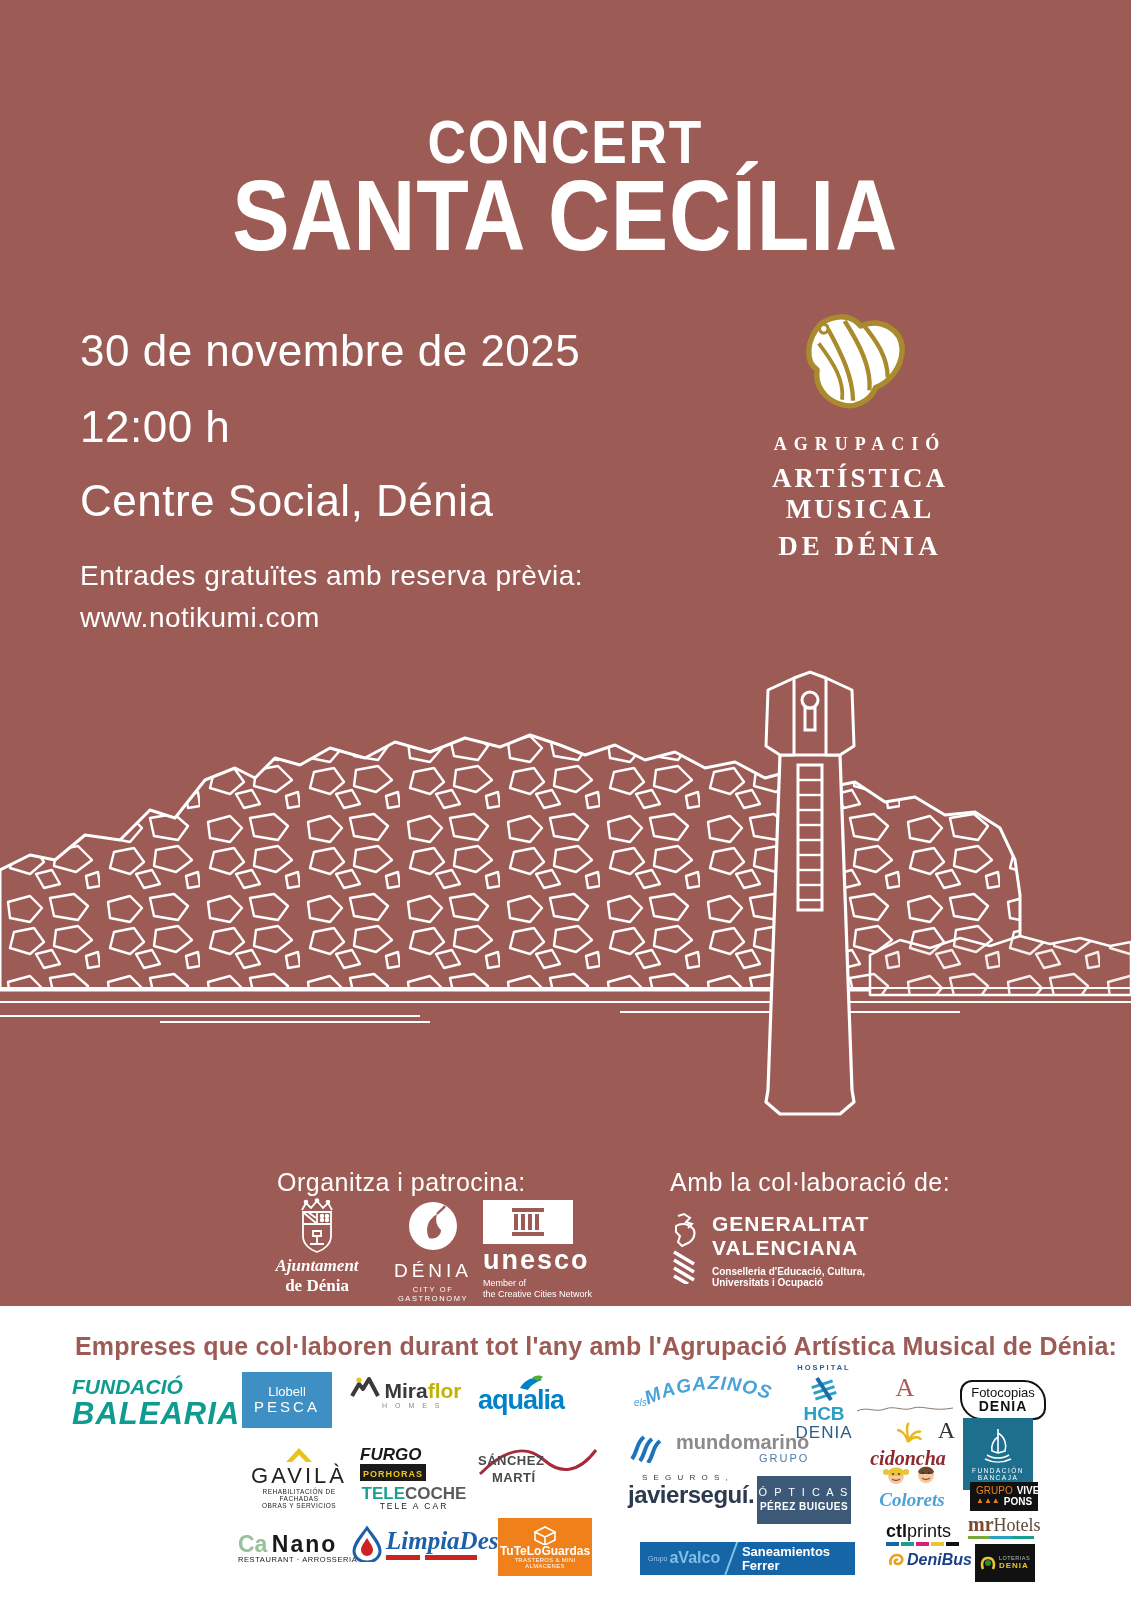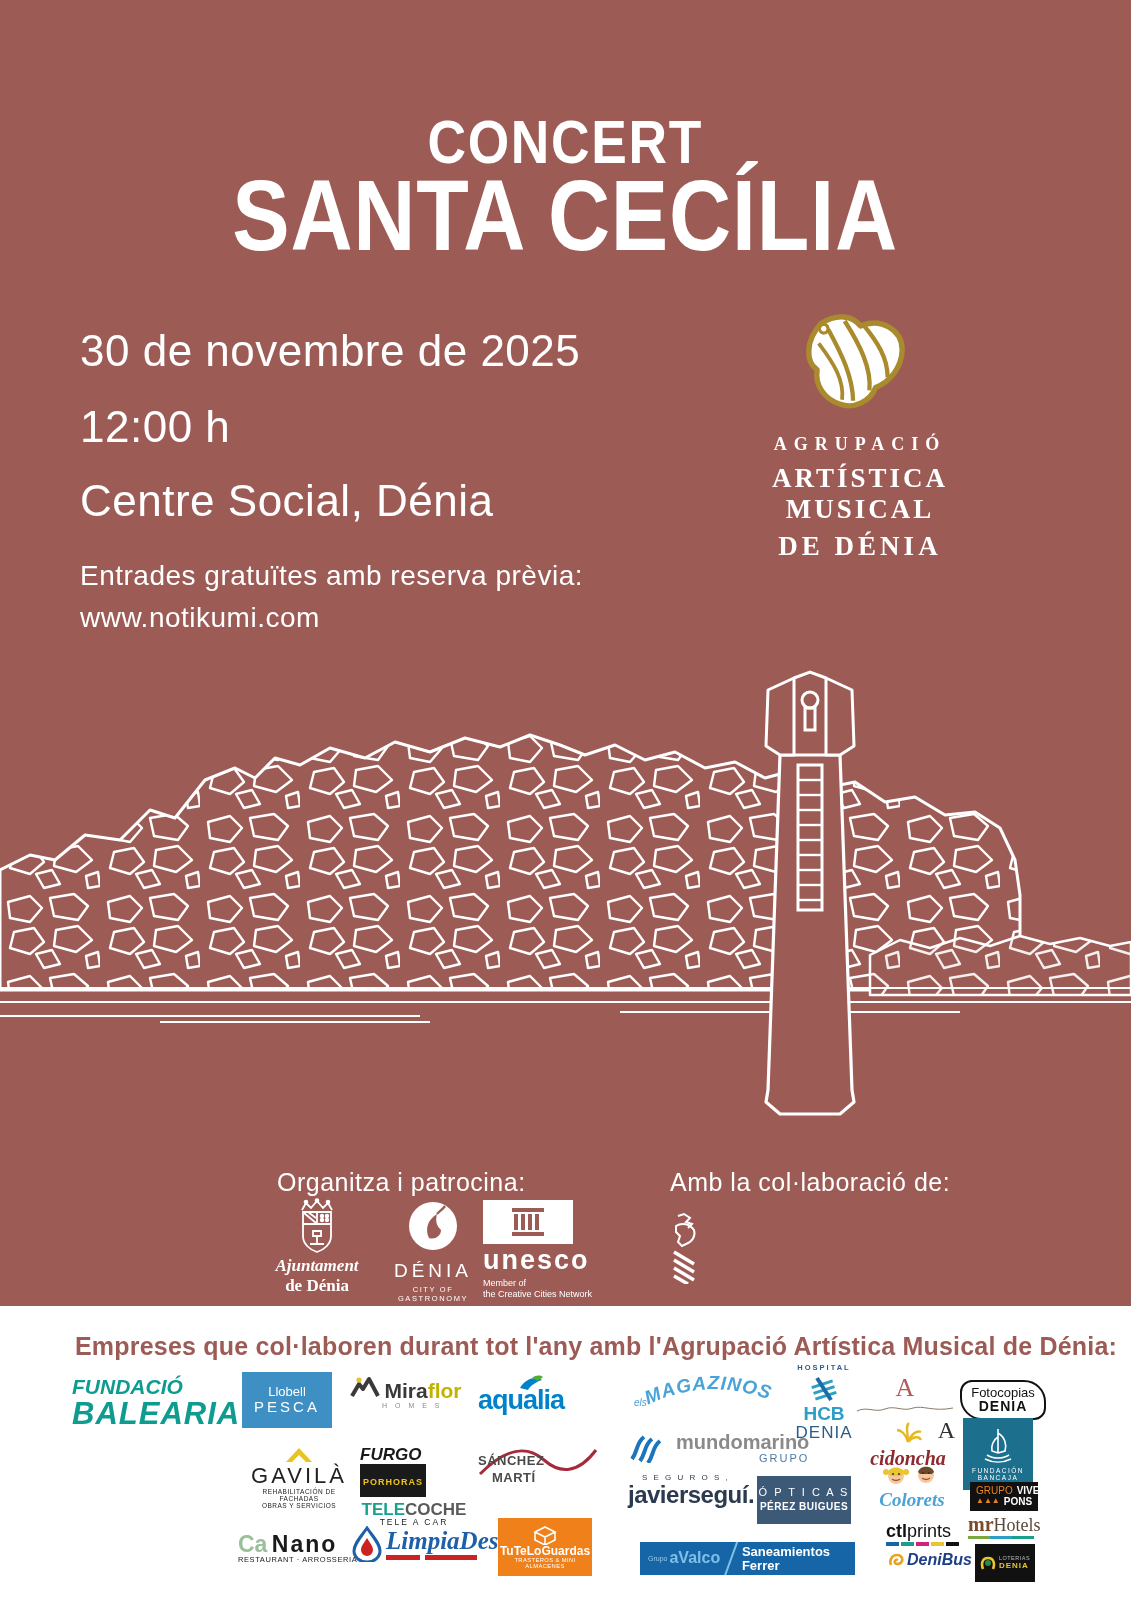--- a/index.html
+++ b/index.html
@@ -158,20 +158,26 @@
   </div>
 
   <div class="abs credit-label" style="top:1168px;left:670px;">Amb la col·laboració de:</div>
 
   <div class="abs" style="top:1212px;left:668px;display:flex;gap:10px;">
     <svg width="34" height="72" viewBox="0 0 34 72" fill="none" stroke="#ffffff" stroke-width="2">
       <path d="M10,4 L16,2 22,6 18,10 24,12 20,16"></path>
       <path d="M8,14 C14,10 22,12 26,18 C28,24 24,30 18,32 L14,34 10,30 12,24 8,20 Z"></path>
       <path d="M6,40 L26,52 M6,48 L26,60 M6,56 L26,68 M6,64 L20,72" stroke-width="3.5"></path>
     </svg>
+    <div>
+      <div style="font-size:21px;font-weight:bold;letter-spacing:1px;">GENERALITAT</div>
+      <div style="font-size:21px;font-weight:bold;letter-spacing:1px;">VALENCIANA</div>
+      <div style="font-size:10px;font-weight:bold;margin-top:6px;">Conselleria d'Educació, Cultura,</div>
+      <div style="font-size:10px;font-weight:bold;">Universitats i Ocupació</div>
+    </div>
   </div>
 
   <div class="band">
     <div class="band-heading">Empreses que col·laboren durant tot l'any amb l'Agrupació Artística Musical de Dénia:</div>
 
     <div class="sp c-teal" style="top:70px;left:72px;font-style:italic;font-weight:bold;">
       <div style="font-size:21px;">FUNDACIÓ</div>
       <div style="font-size:31px;letter-spacing:1px;">BALEARIA</div>
     </div>
 
@@ -264,21 +270,21 @@
       </svg>
       <div style="font-size:22px;letter-spacing:3px;font-weight:400;">GAVILÀ</div>
       <div style="font-size:6.5px;letter-spacing:.5px;margin-top:2px;">REHABILITACIÓN DE FACHADAS</div>
       <div style="font-size:6.5px;letter-spacing:.5px;">OBRAS Y SERVICIOS</div>
     </div>
 
     <div class="sp box" style="top:140px;left:360px;width:108px;">
       <div style="align-self:flex-start;">
         <span style="font-size:17px;font-weight:bold;font-style:italic;color:#1a1a1a;">FURGO</span>
       </div>
-      <div style="align-self:flex-start;background:#1a1a1a;padding:8px 3px;">
+      <div style="align-self:flex-start;background:#1a1a1a;padding:0 3px;">
         <span style="font-size:9px;font-weight:bold;color:#f0c419;letter-spacing:1px;">PORHORAS</span>
       </div>
       <div style="margin-top:4px;">
         <span style="font-size:17px;font-weight:bold;color:#18a08c;">TELE</span><span style="font-size:17px;font-weight:bold;color:#5a5a5a;">COCHE</span>
       </div>
       <div style="font-size:8.5px;letter-spacing:2px;color:#1a1a1a;">TELE A CAR</div>
     </div>
 
     <div class="sp" style="top:146px;left:478px;width:120px;">
       <svg width="120" height="34" viewBox="0 0 120 34" style="position:absolute;top:-8px;left:0;">

